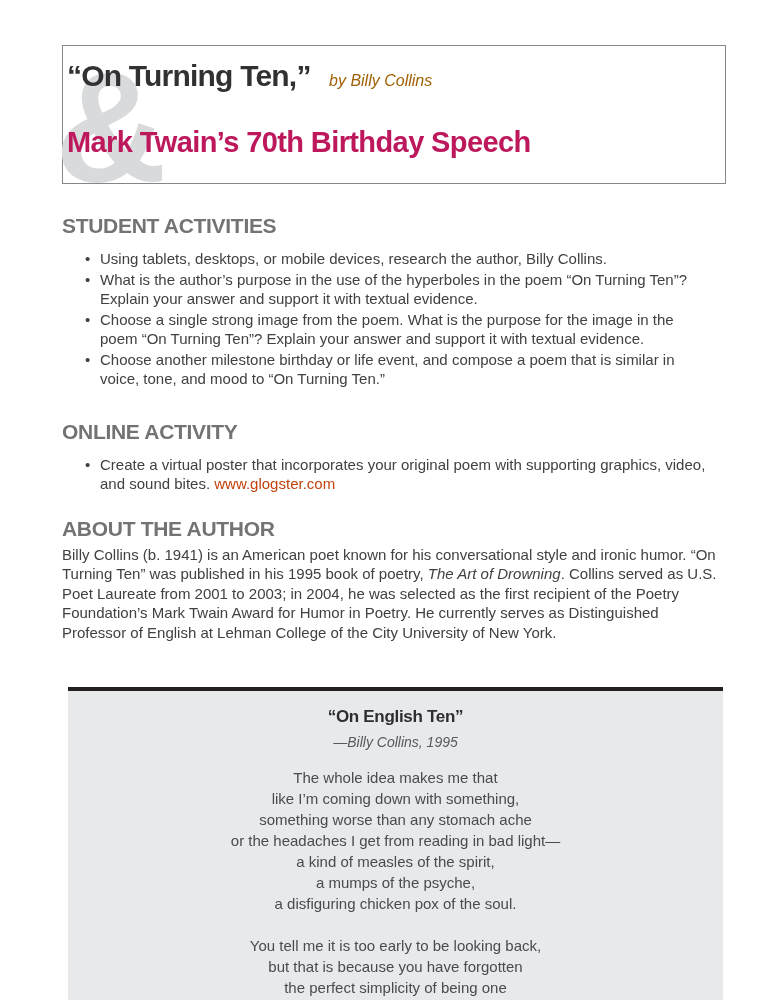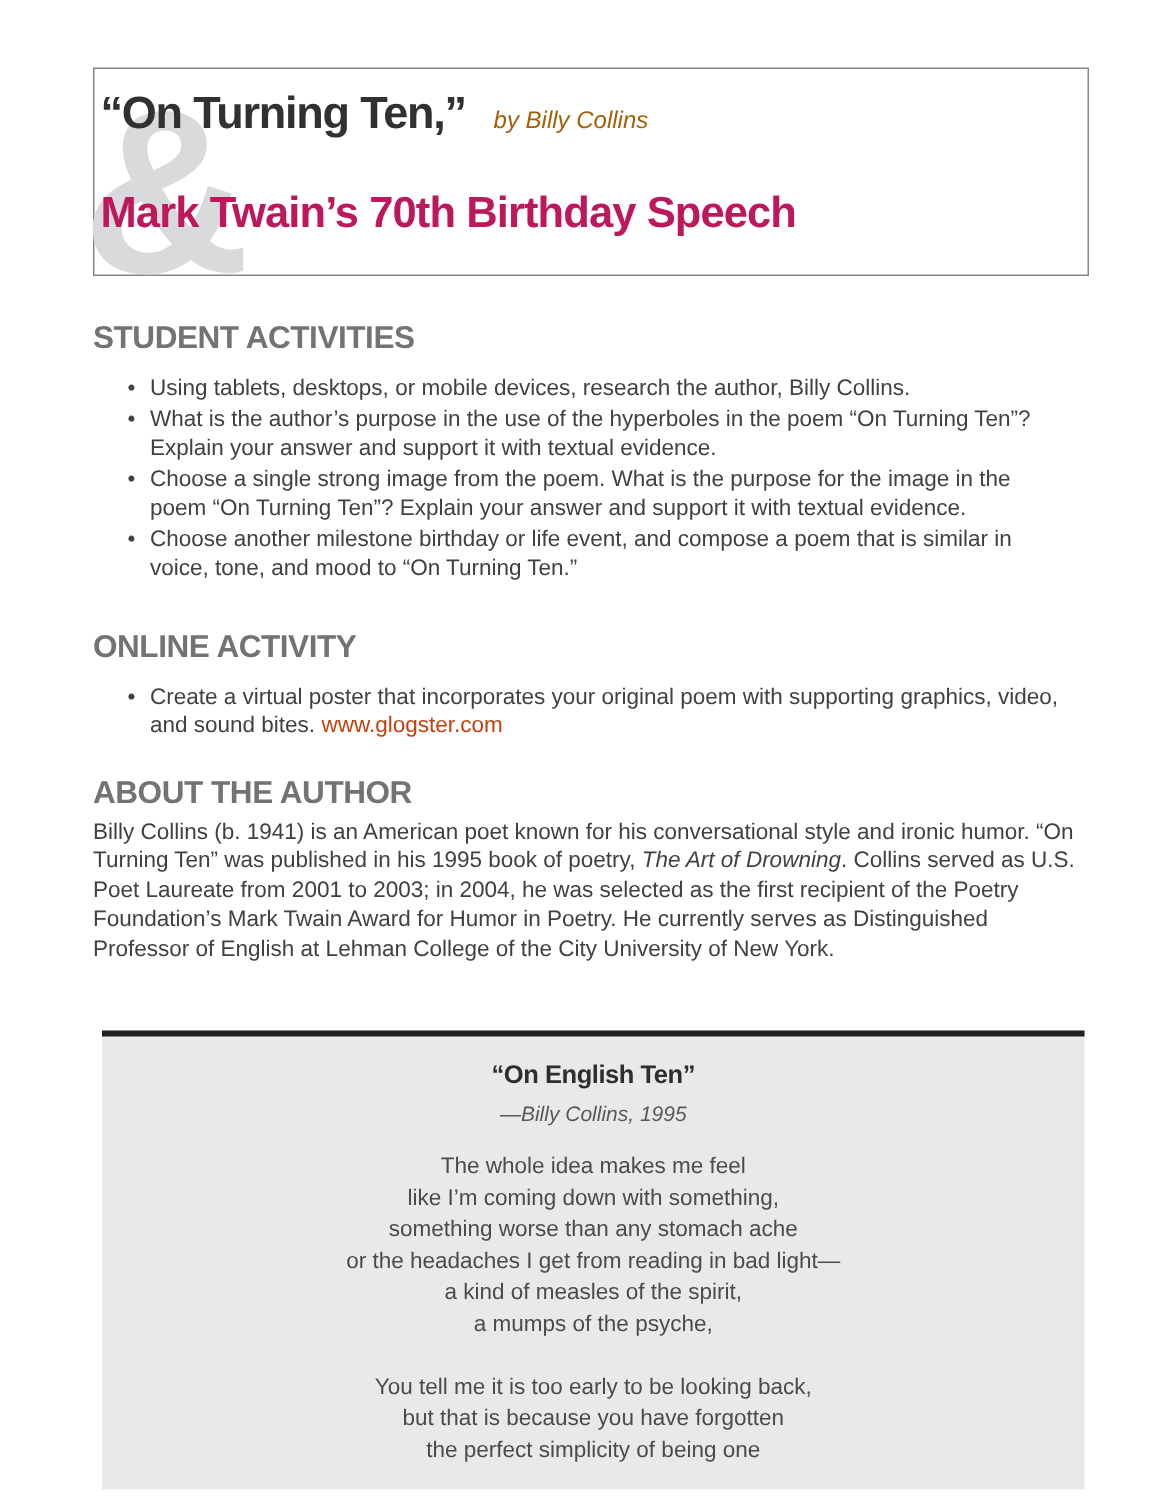--- a/index.html
+++ b/index.html
@@ -103,26 +103,27 @@
     </ul>
 
     <div class="section-heading sh-about">ABOUT THE AUTHOR</div>
     <div class="about-para"><span>Billy Collins (b. 1941) is an American poet known for his conversational style and ironic humor. “On Turning Ten” was published in his 1995 book of poetry, </span><span class="italic">The Art of Drowning</span><span>. Collins served as U.S. Poet Laureate from 2001 to 2003; in 2004, he was selected as the first recipient of the Poetry Foundation’s Mark Twain Award for Humor in Poetry. He currently serves as Distinguished Professor of English at Lehman College of the City University of New York.</span></div>
 
     <div class="poem-panel">
       <div class="poem-title">“On English Ten”</div>
       <div class="poem-attr">—Billy Collins, 1995</div>
       <div class="stanza stanza-1">
 
-      <div>The whole idea makes me feel</div>
+      <div>The whole idea makes me that</div>
           <div>like I’m coming down with something,</div>
           <div>something worse than any stomach ache</div>
           <div>or the headaches I get from reading in bad light—</div>
           <div>a kind of measles of the spirit,</div>
           <div>a mumps of the psyche,</div>
+          <div>a disfiguring chicken pox of the soul.</div>
         </div>
       <div class="stanza stanza-2">
 
       <div>You tell me it is too early to be looking back,</div>
           <div>but that is because you have forgotten</div>
           <div>the perfect simplicity of being one</div>
         </div>
     </div>
 
   </div>

